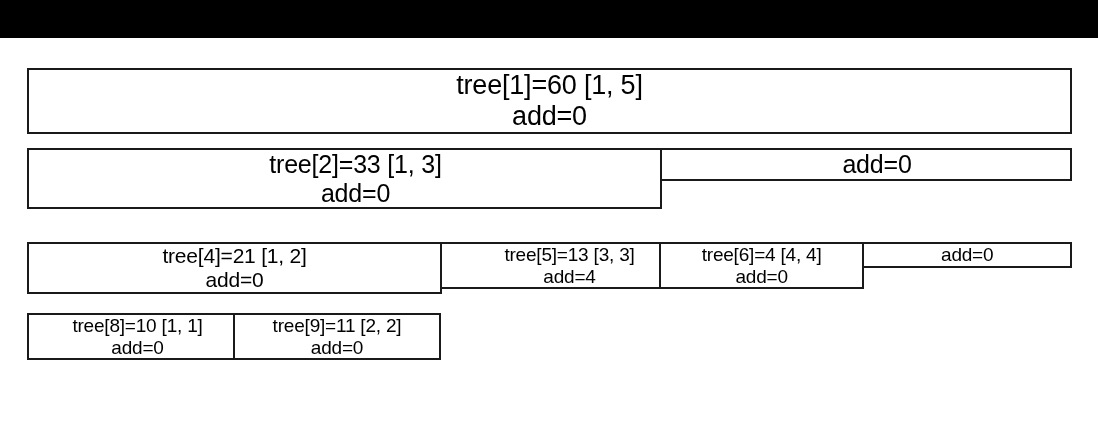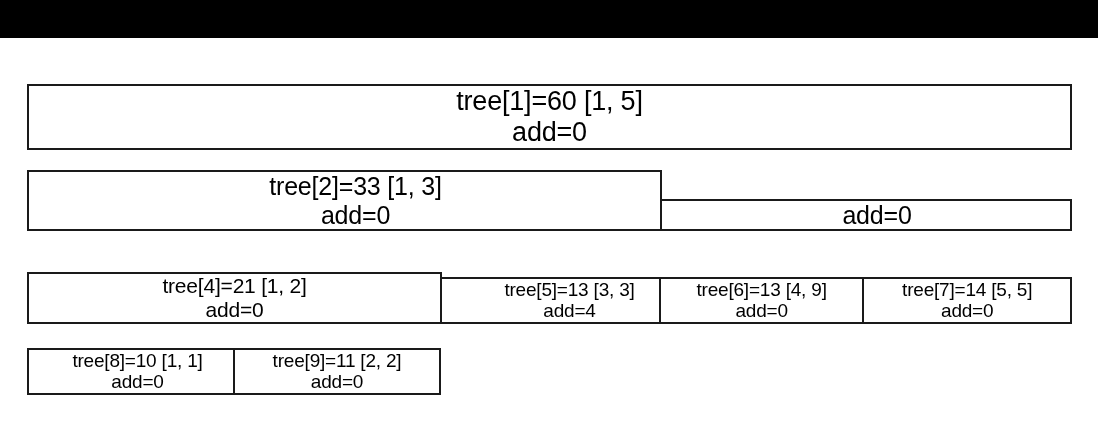--- a/index.html
+++ b/index.html
@@ -39,21 +39,21 @@
     left: 27px;
     top: 68px;
     width: 1045px;
     height: 329px;
   }
 
   .tree-row {
     position: absolute;
     left: 0;
     display: flex;
-    align-items: flex-end;
+    align-items: flex-start;
   }
 
   .row-1 { top: 0px;   height: 82px; width: 1045px; }
   .row-2 { top: 82px;  height: 83px; width: 1045px; }
   .row-3 { top: 165px; height: 82px; width: 1045px; }
   .row-4 { top: 247px; height: 82px; width: 414px; }
 
   .tree-cell {
     position: relative;
     box-sizing: border-box;
@@ -131,25 +131,24 @@
     <div class="tree-row row-3">
       <div class="tree-cell w-t4 fs-md">
         <span class="cell-line">tree[4]=21 [1, 2]</span>
         <span class="cell-line">add=0</span>
       </div>
       <div class="tree-cell w-t5 fs-sm">
         <span class="cell-line">tree[5]=13 [3, 3]</span>
         <span class="cell-line">add=4</span>
       </div>
       <div class="tree-cell w-t6 fs-sm">
-        <span class="cell-line">tree[6]=13 [4, 9]</span>
+        <span class="cell-line">tree[6]=4 [4, 4]</span>
         <span class="cell-line">add=0</span>
       </div>
       <div class="tree-cell w-t7 fs-sm">
-        <span class="cell-line">tree[7]=14 [5, 5]</span>
         <span class="cell-line">add=0</span>
       </div>
     </div>
 
     <div class="tree-row row-4">
       <div class="tree-cell w-t8 fs-sm">
         <span class="cell-line">tree[8]=10 [1, 1]</span>
         <span class="cell-line">add=0</span>
       </div>
       <div class="tree-cell w-t9 fs-sm">

